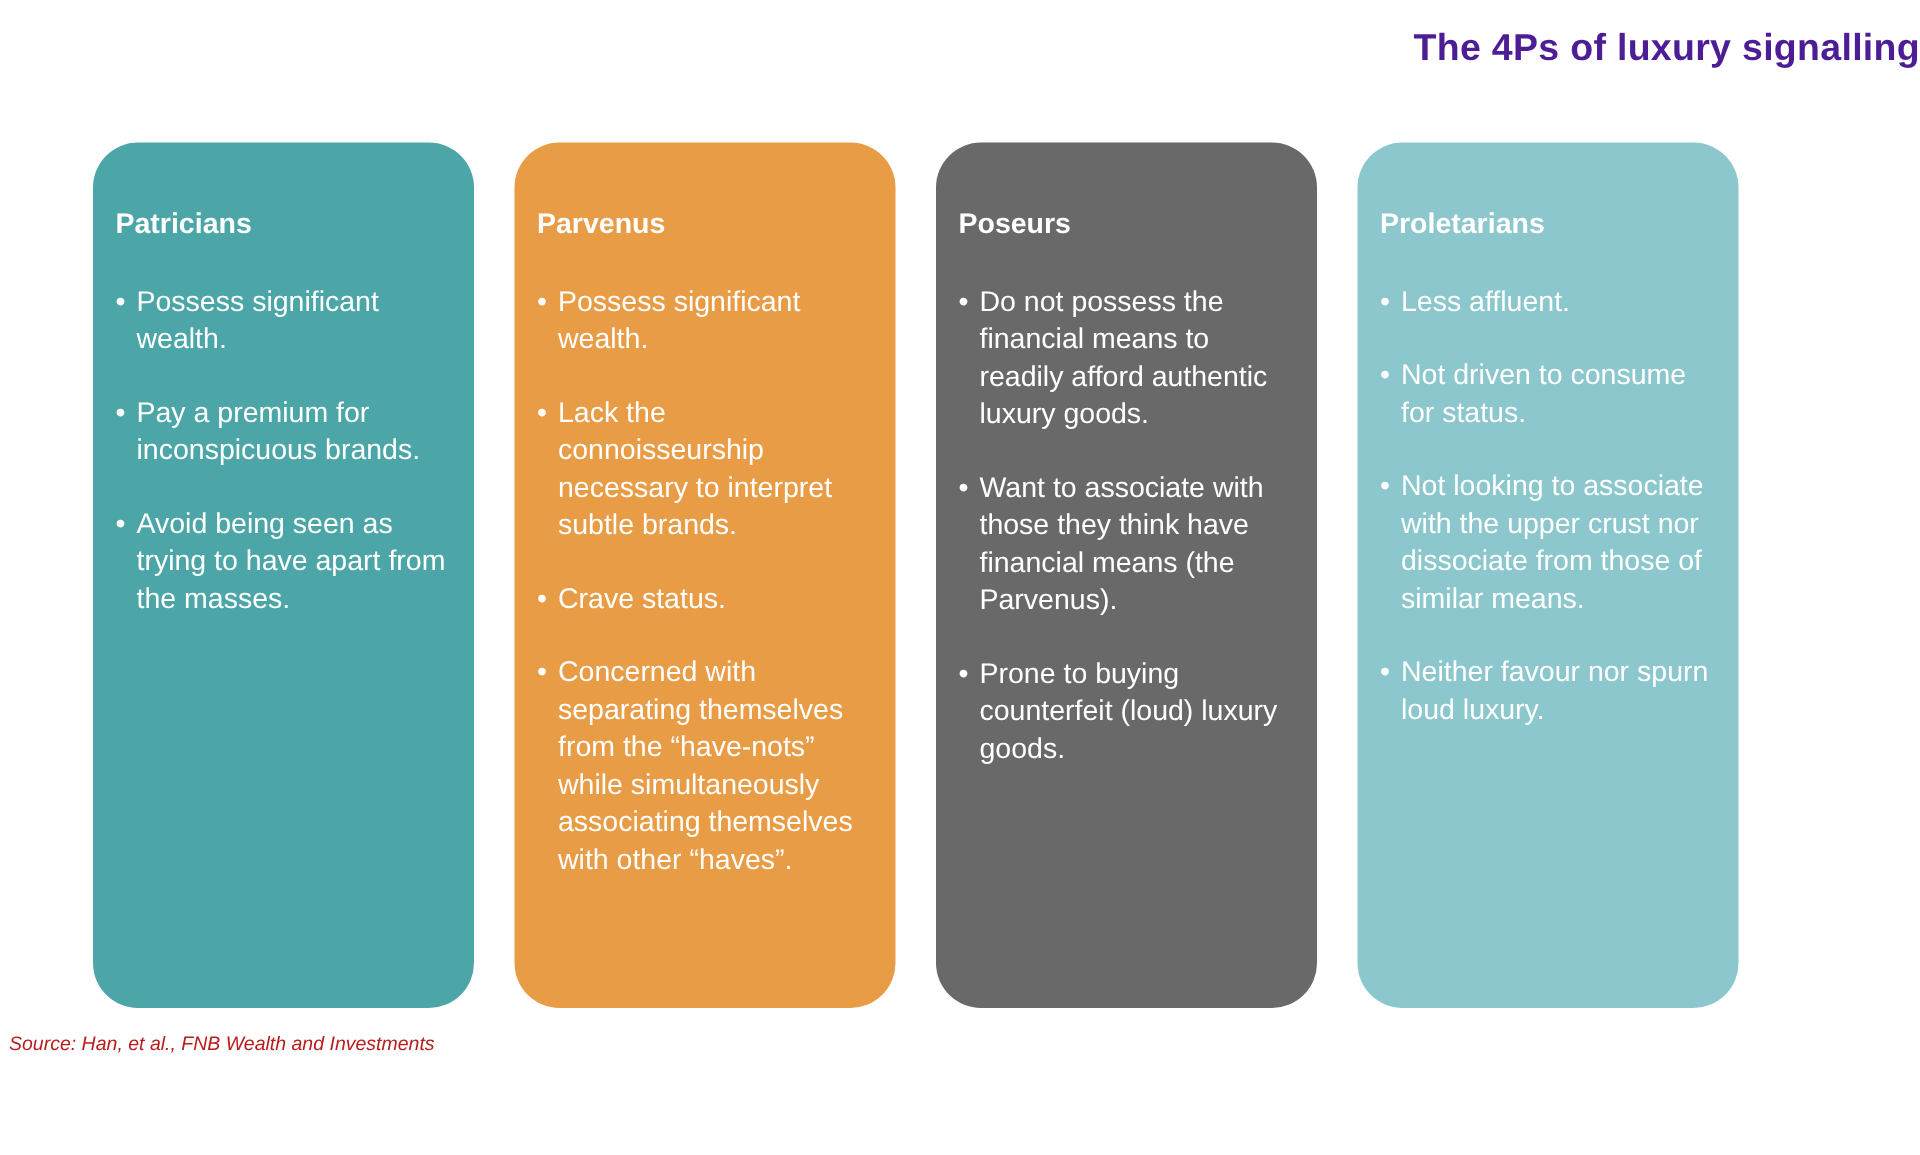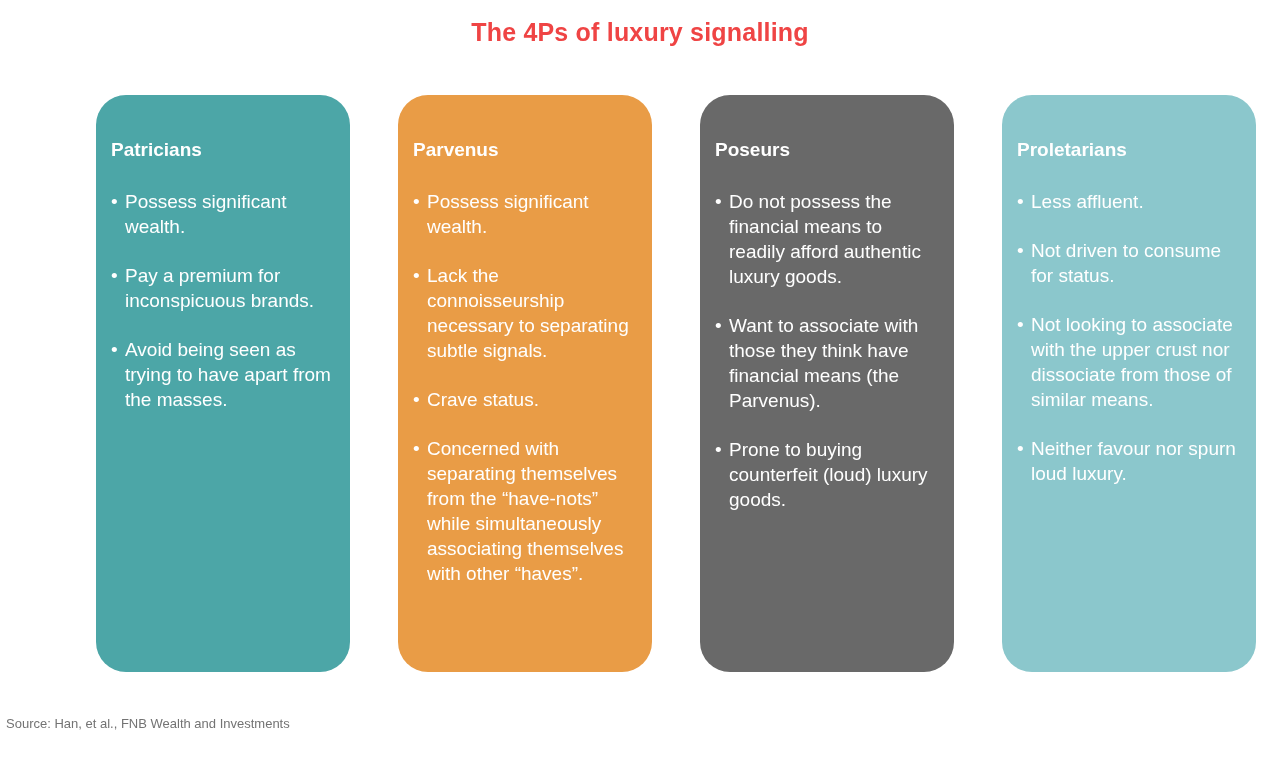--- a/index.html
+++ b/index.html
@@ -13,34 +13,33 @@
     width: 1280px;
     height: 770px;
     background: #ffffff;
     overflow: hidden;
   }
   .title {
     position: absolute;
     top: 18px;
     left: 0;
     width: 100%;
-    text-align: center;
+    text-align: right;
     font-size: 25px;
     font-weight: bold;
     letter-spacing: 0.2px;
-    color: #ef4444;
+    color: #4c1d95;
     margin: 0;
   }
   .cards-row {
     position: absolute;
     top: 95px;
     left: 62px;
     display: flex;
-    gap: 48px;
-    margin-left: 34px;
+    gap: 27px;
   }
   .card {
     width: 254px;
     height: 577px;
     border-radius: 30px;
     box-sizing: border-box;
     padding: 42px 18px 20px 15px;
     color: #ffffff;
   }
   .card-title {
@@ -63,24 +62,25 @@
   }
   .card-bullets li::before {
     content: "\2022";
     position: absolute;
     left: 0;
     top: 0;
   }
   .source {
     position: absolute;
     left: 6px;
-    top: 716px;
+    top: 688px;
     margin: 0;
     font-size: 13px;
-    color: #737373;
+    font-style: italic;
+    color: #b91c1c;
   }
 </style>
 </head>
 <body>
 
 <div class="canvas">
   <h1 class="title">The 4Ps of luxury signalling</h1>
   <div class="cards-row">
   <section class="card" style="background: rgb(76, 166, 167);">
     <h2 class="card-title">Patricians</h2>
@@ -88,21 +88,21 @@
           <li>Possess significant wealth.</li>
           <li>Pay a premium for inconspicuous brands.</li>
           <li>Avoid being seen as trying to have apart from the masses.</li>
         </ul>
   </section>
 
   <section class="card" style="background: rgb(233, 156, 70);">
     <h2 class="card-title">Parvenus</h2>
     <ul class="card-bullets">
           <li>Possess significant wealth.</li>
-          <li>Lack the connoisseurship necessary to separating subtle signals.</li>
+          <li>Lack the connoisseurship necessary to interpret subtle brands.</li>
           <li>Crave status.</li>
           <li>Concerned with separating themselves from the “have-nots” while simultaneously associating themselves with other “haves”.</li>
         </ul>
   </section>
 
   <section class="card" style="background: rgb(105, 105, 105);">
     <h2 class="card-title">Poseurs</h2>
     <ul class="card-bullets">
           <li>Do not possess the financial means to readily afford authentic luxury goods.</li>
           <li>Want to associate with those they think have financial means (the Parvenus).</li>

